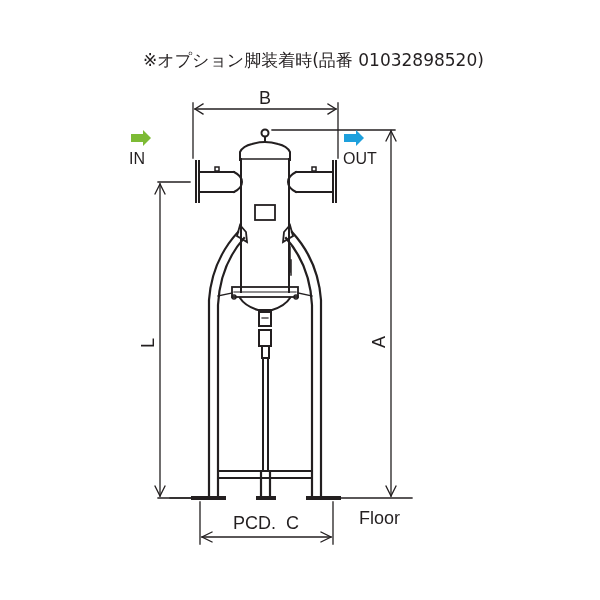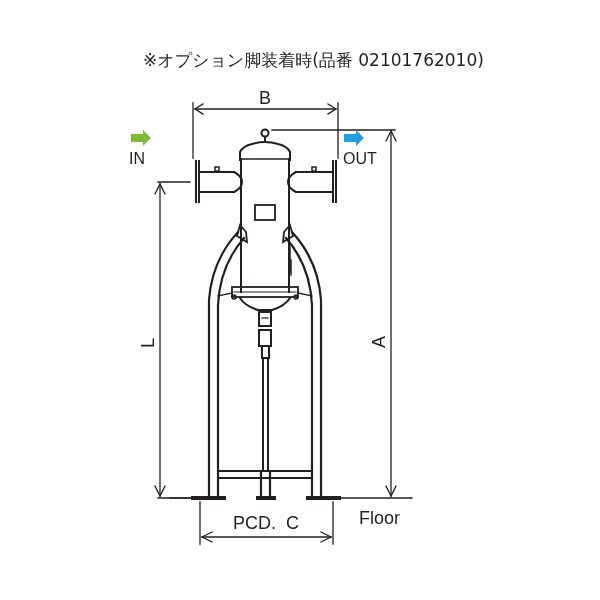--- a/index.html
+++ b/index.html
@@ -4,21 +4,21 @@
   <style>
     html, body { margin: 0; padding: 0; background: #ffffff; }
     body { width: 600px; height: 600px; position: relative; overflow: hidden; font-family: "DejaVu Sans", "Liberation Sans", sans-serif; }
     .caption { position: absolute; left: 143px; top: 49px; font-size: 17px; color: #231f20; letter-spacing: 0px; white-space: nowrap; }
     svg { position: absolute; left: 0; top: 0; }
     .lbl { font-family: "Liberation Sans", "DejaVu Sans", sans-serif; fill: #231f20; }
   </style>
 </head>
 <body>
 
-<div class="caption">※オプション脚装着時(品番 02101762010)</div>
+<div class="caption">※オプション脚装着時(品番 01032898520)</div>
 
 <svg width="600" height="600" viewBox="0 0 600 600">
   <g stroke="#231f20" fill="none" stroke-linecap="square">
 
     <g>
       <line x1="193" y1="103" x2="193" y2="158" stroke-width="1.3"></line>
       <line x1="338" y1="103" x2="338" y2="158" stroke-width="1.3"></line>
       <line x1="195" y1="109" x2="336" y2="109" stroke-width="1.3"></line>
       <polyline points="203,104 195,109 203,114" stroke-width="1.3"></polyline>
       <polyline points="328,104 336,109 328,114" stroke-width="1.3"></polyline>

